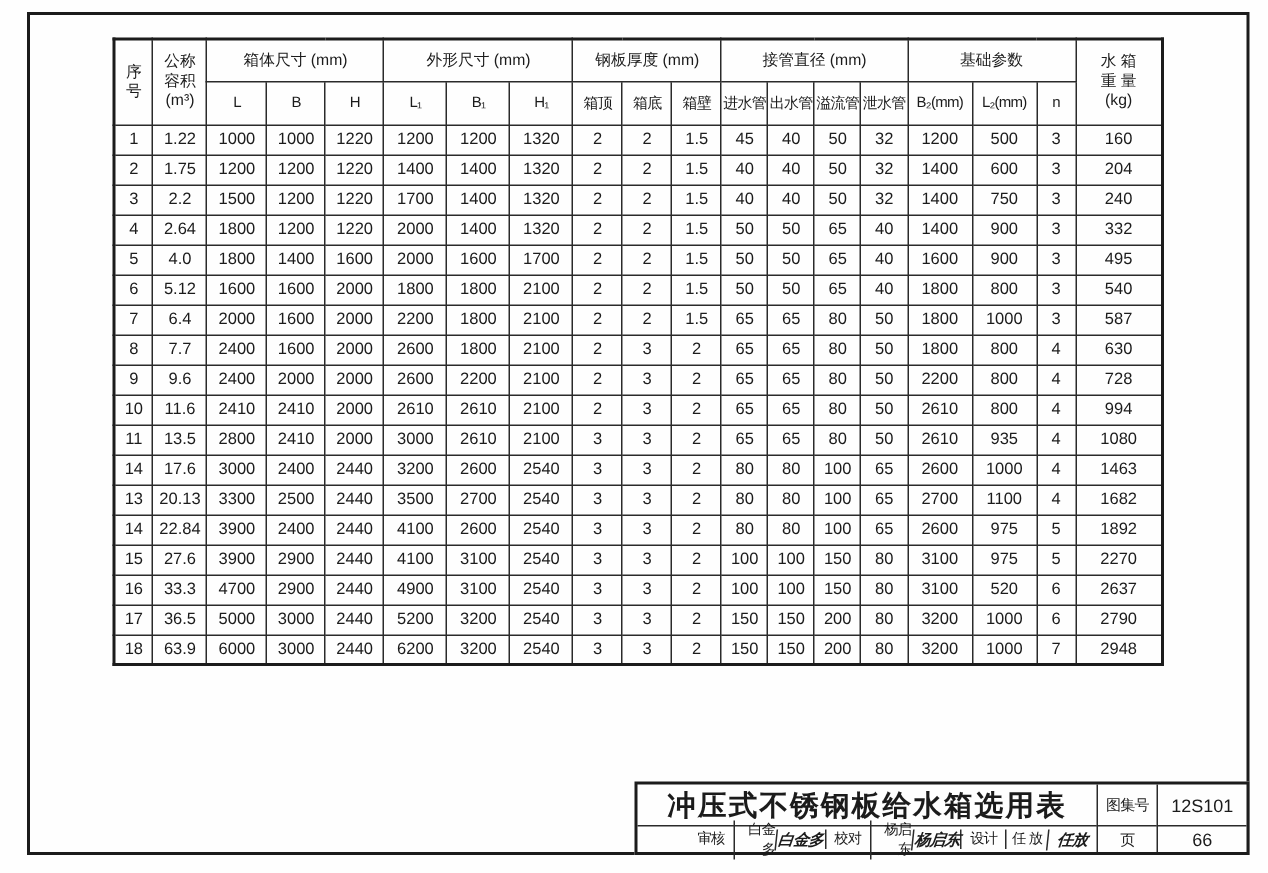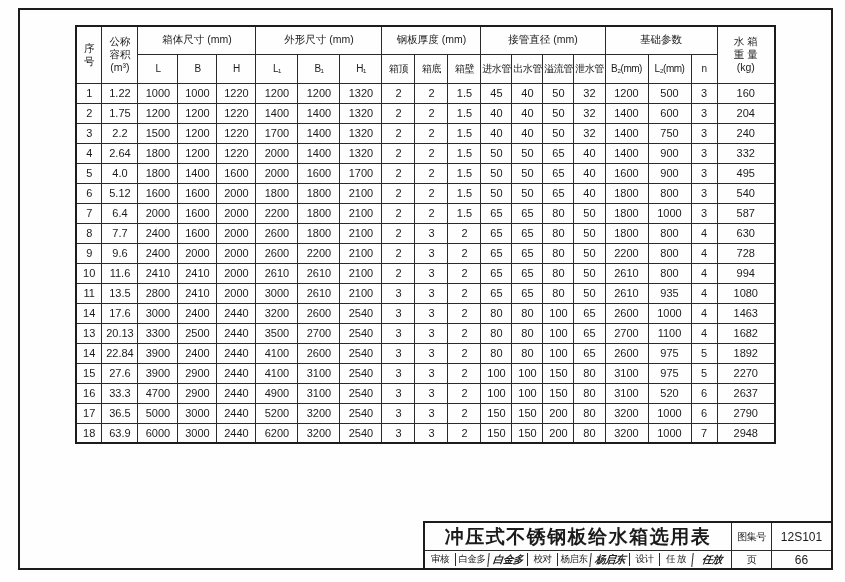--- a/index.html
+++ b/index.html
@@ -27,21 +27,21 @@
     border:2px solid #1c1c1c; background:#fefefe;
     display:grid; grid-template-columns:1fr 40px 60px; grid-template-rows:27px 18px;
   }
   .title-block > div { display:flex; align-items:center; justify-content:center;text-align:right; }
   .tb-title { font-size:19px; font-weight:bold; letter-spacing:1.5px; }
   .tb-label { border-left:1px solid #2a2a2a; font-size:10px; letter-spacing:-0.5px; }
   .tb-value { border-left:1px solid #2a2a2a; font-size:12px; }
   .row2 { border-top:1px solid #2a2a2a; }
   .tb-sigrow { display:flex; width:100%; height:100%; align-items:stretch; }
   .tb-sigrow > span { display:flex; align-items:center; justify-content:center; font-size:9.5px; border-left:1px solid #2a2a2a; letter-spacing:-0.5px; }
-  .tb-sigrow > span:first-child { border-left:none; }
+  .tb-sigrow > span:first-child { border-left:none;margin-left:34px; }
   .s-label { flex:0 0 30px; }
   .s-name  { flex:1.1; }
   .s-sig   { flex:1.3; font-style:italic; font-weight:bold; font-size:10.5px !important; transform:skewX(-6deg); }
 </style>
 </head>
 <body>
 
 <div class="page">
   <div class="frame">
 

